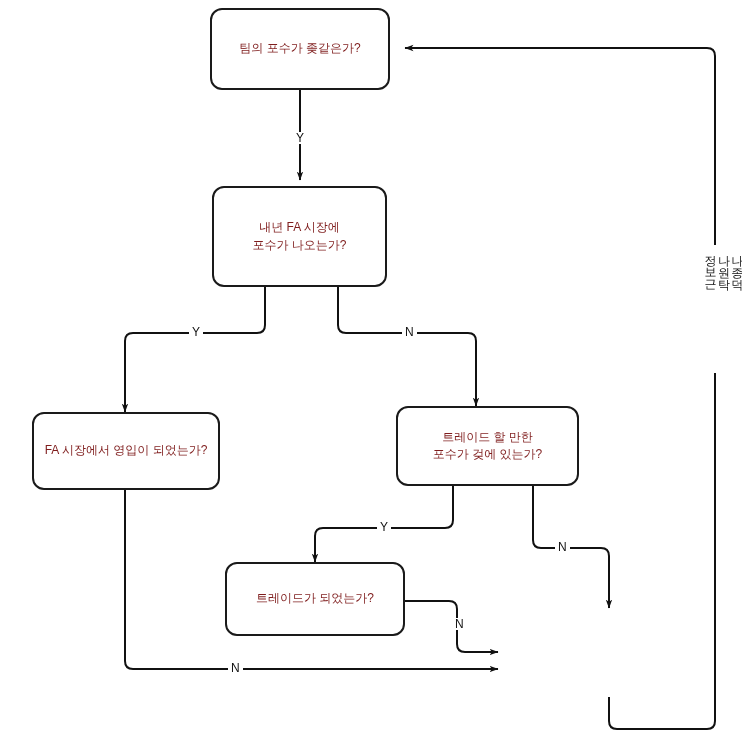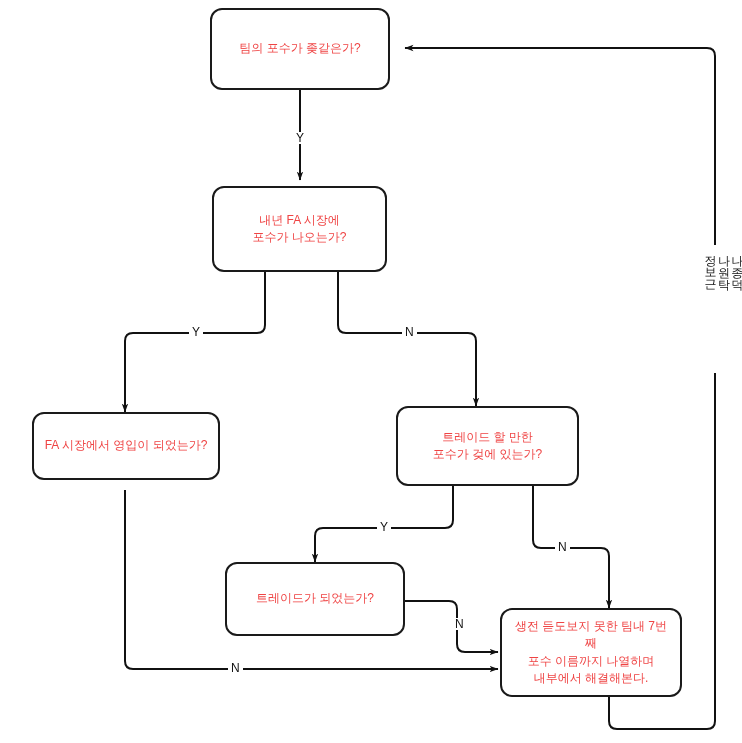--- a/index.html
+++ b/index.html
@@ -34,21 +34,21 @@
     background: #ffffff;
     display: flex;
     align-items: center;
     justify-content: center;
     text-align: center;
     z-index: 2;
   }
   .node-text {
     font-size: 12px;
     line-height: 1.45;
-    color: #ef4444;
+    color: #7f1d1d;
     white-space: pre-line;
     padding: 0 8px;
   }
   .edge-label {
     position: absolute;
     font-size: 12px;
     color: #111111;
     background: #ffffff;
     padding: 0 3px;
     line-height: 1;
@@ -96,43 +96,38 @@
       <path d="M125,490 L125,661 Q125,669 133,669 L498,669" marker-end="url(#arrow)"></path>
 
       <path d="M609,697 L609,721 Q609,729 617,729 L707,729 Q715,729 715,721 L715,56 Q715,48 707,48 L405,48" marker-end="url(#arrow)"></path>
     </g>
   </svg>
 
   <div class="node-box" style="left:210px; top:8px; width:180px; height:82px;">
     <span class="node-text">팀의 포수가 좆같은가?</span>
   </div>
 
-  <div class="node-box" style="left:212px; top:186px; width:175px; height:86px;">
+  <div class="node-box" style="left:212px; top:186px; width:175px; height:101px;">
     <span class="node-text">내년 FA 시장에
 포수가 나오는가?</span>
   </div>
 
-  <div class="node-box" style="left:32px; top:412px; width:188px; height:68px;">
+  <div class="node-box" style="left:32px; top:412px; width:188px; height:78px;">
     <span class="node-text">FA 시장에서 영입이 되었는가?</span>
   </div>
 
   <div class="node-box" style="left:225px; top:562px; width:180px; height:74px;">
     <span class="node-text">트레이드가 되었는가?</span>
   </div>
 
   <div class="node-box" style="left:396px; top:406px; width:183px; height:80px;">
     <span class="node-text">트레이드 할 만한
 포수가 겆에 있는가?</span>
   </div>
 
-  <div class="node-box" style="left:500px; top:608px; width:182px; height:89px;">
-    <span class="node-text">생전 듣도보지 못한 팀내 7번째
-포수 이름까지 나열하며
-내부에서 해결해본다.</span>
-  </div>
 
   <div class="edge-label" style="left:293px; top:132px;">Y</div>
 
   <div class="edge-label" style="left:189px; top:326px;">Y</div>
 
   <div class="edge-label" style="left:402px; top:326px;">N</div>
 
   <div class="edge-label" style="left:377px; top:521px;">Y</div>
 
   <div class="edge-label" style="left:555px; top:541px;">N</div>

